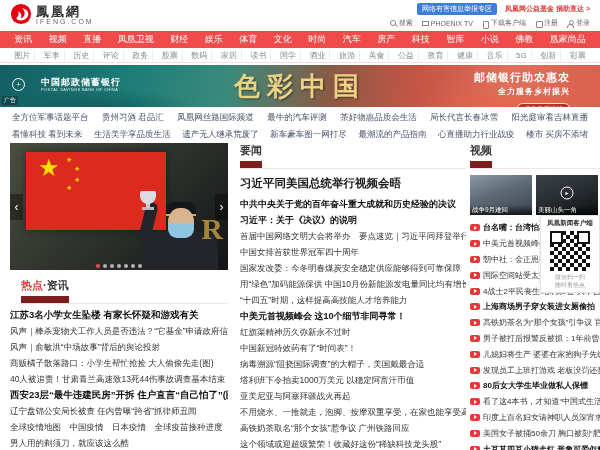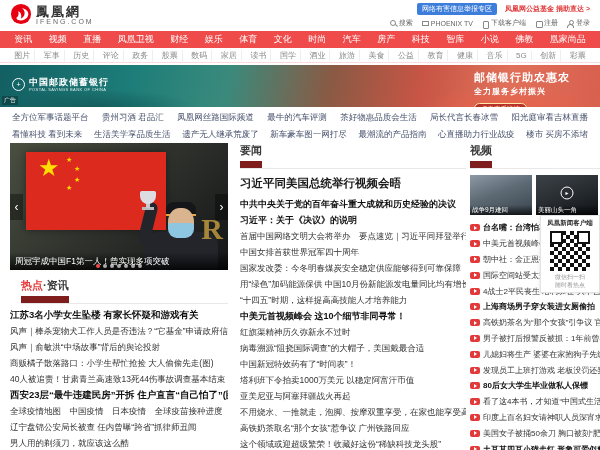--- a/index.html
+++ b/index.html
@@ -36,28 +36,28 @@
   .subnav{height:14px;display:flex;align-items:center;justify-content:space-around;padding:0 8px;border-bottom:1px solid #fbdcdc;}
   .subnav a{color:#8a8a8a;font-size:8px;padding:0 4px;border-right:1px solid #eee;}
   .subnav a:last-child{border-right:none;}
 
   
   .banner{position:relative;height:42px;margin-top:2px;overflow:hidden;
     background:linear-gradient(100deg,#135f63 0%,#1d7d78 22%,#3a8a7c 38%,#8a5a44 55%,#c85545 70%,#e0705a 84%,#d8604e 100%);}
   .banner::before{content:"";position:absolute;inset:0;
     background:radial-gradient(ellipse 120px 30px at 85% 100%,rgba(233,96,72,.8),transparent 70%),
                radial-gradient(ellipse 150px 26px at 15% 100%,rgba(20,90,90,.9),transparent 70%);}
-  .bank{position:absolute;left:12px;top:12px;display:flex;align-items:center;gap:4px;color:#fff;z-index:2;}
+  .bank{position:absolute;left:12px;top:12px;display:flex;align-items:center;gap:16px;color:#fff;z-index:2;}
   .bank-mark{width:11px;height:11px;border:1px solid #fff;border-radius:50%;display:flex;align-items:center;justify-content:center;font-size:7px;}
   .bank .cn{font-size:9px;font-weight:700;letter-spacing:1px;line-height:10px;}
   .bank .en{font-size:4px;letter-spacing:.4px;line-height:5px;opacity:.85;}
   .banner-title{position:absolute;left:50%;top:4px;transform:translateX(-50%);z-index:2;
     font-family:"Liberation Serif","DejaVu Serif",serif;font-size:26px;font-weight:700;color:#ecd284;
     letter-spacing:7px;text-shadow:1px 1px 2px rgba(0,0,0,.45);}
-  .banner-right{position:absolute;right:30px;top:5px;text-align:left;color:#fff;z-index:2;margin-left:24px;}
+  .banner-right{position:absolute;right:30px;top:5px;text-align:right;color:#fff;z-index:2;margin-left:24px;}
   .banner-right .s1{font-size:11px;font-weight:700;letter-spacing:1px;}
   .banner-right .s2{font-size:8px;font-weight:700;letter-spacing:1px;margin-top:1px;}
   .banner-cta{display:inline-block;margin-top:2px;font-size:6.5px;color:#ffe9a8;border:1px solid #ffe9a8;
     background:rgba(170,30,30,.75);padding:0 6px;border-radius:6px;line-height:9px;}
   .ad-tag{position:absolute;left:2px;bottom:2px;font-size:6px;color:#eee;background:rgba(0,0,0,.25);padding:0 2px;z-index:3;}
 
   
   .adrow{display:flex;justify-content:space-between;padding:0 12px;margin-top:5px;}
   .adrow a{font-size:8.5px;color:#45506b;white-space:nowrap;}
 
@@ -224,20 +224,21 @@
   </div>
 
 <div class="banner">
   <div class="bank">
     <span class="bank-mark">+</span>
     <span>
       <div class="cn">中国邮政储蓄银行</div>
       <div class="en">POSTAL SAVINGS BANK OF CHINA</div>
     </span>
   </div>
+  <div class="banner-title">色彩中国</div>
   <div class="banner-right">
     <div class="s1">邮储银行助农惠农</div>
     <div class="s2">全力服务乡村振兴</div>
     <span class="banner-cta">点击查看详情</span>
   </div>
   <span class="ad-tag">广告</span>
 </div>
 
 <div class="adrow">
 
@@ -273,21 +274,20 @@
     <div class="trophy-base"></div>
     <div class="trophy-stem"></div>
     <div class="trophy-cup"></div>
     <div class="person-body"></div>
     <div class="person-cap"></div>
     <div class="person-head"></div>
     <div class="person-mask"></div>
     <div class="watermark">R</div>
     <div class="car-arrow left">‹</div>
     <div class="car-arrow right">›</div>
-    <div class="car-cap nowrap">周冠宇成中国F1第一人！曾实现多项突破</div>
     <div class="dots">
 
     <span class="dot active"></span>
         <span class="dot"></span>
         <span class="dot"></span>
         <span class="dot"></span>
         <span class="dot"></span>
         <span class="dot"></span>
         <span class="dot"></span>
       </div>
@@ -299,22 +299,22 @@
     </span>
   </div>
   <div class="hot-list">
 
   <div class="item nowrap bold">江苏3名小学女生坠楼 有家长怀疑和游戏有关</div>
       <div class="item nowrap">风声｜棒杀宠物犬工作人员是否违法？“它基金”申请政府信息公开</div>
       <div class="item nowrap">风声｜俞敏洪“中场故事”背后的舆论投射</div>
       <div class="item nowrap">商贩橘子散落路口：小学生帮忙抢捡 大人偷偷先走(图)</div>
       <div class="item nowrap">40人被追责！甘肃青兰高速致13死44伤事故调查基本结束</div>
       <div class="item nowrap bold">西安23层“最牛违建民房”开拆 住户直言“自己怕了”(图)</div>
+      <div class="item nowrap">辽宁盘锦公安局长被查 任内曾曝“跨省”抓律师丑闻</div>
       <div class="item nowrap">全球疫情地图　中国疫情　日本疫情　全球疫苗接种进度</div>
-      <div class="item nowrap">辽宁盘锦公安局长被查 任内曾曝“跨省”抓律师丑闻</div>
       <div class="item nowrap">男人用的剃须刀，就应该这么酷</div>
       <div class="item nowrap bold">男子被埋身亡家属找不到责任人 官方：挖墓引发不属安全事故</div>
     </div>
 </div>
 
 <div class="col-mid">
   <div class="sec-head">
     <span class="t">要闻</span>
   </div>
   <div class="lead nowrap">习近平同美国总统举行视频会晤</div>
@@ -322,22 +322,22 @@
 
   <div class="item nowrap bold">中共中央关于党的百年奋斗重大成就和历史经验的决议</div>
       <div class="item nowrap bold">习近平：关于《决议》的说明</div>
       <div class="item nowrap">首届中国网络文明大会将举办　要点速览｜习近平同拜登举行视频会晤</div>
       <div class="item nowrap">中国女排首获世界冠军四十周年</div>
       <div class="item nowrap">国家发改委：今冬明春煤炭安全稳定供应能够得到可靠保障</div>
       <div class="item nowrap">用“绿色”加码能源保供 中国10月份新能源发电量同比均有增长</div>
       <div class="item nowrap">“十四五”时期，这样提高高技能人才培养能力</div>
       <div class="item nowrap bold">中美元首视频峰会 这10个细节非同寻常！</div>
       <div class="item nowrap">红旗渠精神历久弥新永不过时</div>
+      <div class="item nowrap">中国新冠特效药有了“时间表”！</div>
       <div class="item nowrap">病毒溯源“阻挠国际调查”的大帽子，美国戴最合适</div>
-      <div class="item nowrap">中国新冠特效药有了“时间表”！</div>
       <div class="item nowrap">塔利班下令拍卖1000万美元 以稳定阿富汗币值</div>
       <div class="item nowrap">亚美尼亚与阿塞拜疆战火再起</div>
       <div class="item nowrap">不用烧水、一推就走，泡脚、按摩双重享受，在家也能享受高端足浴</div>
       <div class="item nowrap">高铁奶茶取名“那个女孩”惹争议 广州铁路回应</div>
       <div class="item nowrap">这个领域或迎超级繁荣！收藏好这份“稀缺科技龙头股”</div>
       <div class="item nowrap bold">暖新闻｜ 暖心！女子街头突然生产 警察转身围成人墙(图)</div>
     </div>
 </div>
 
 <div class="col-right">

